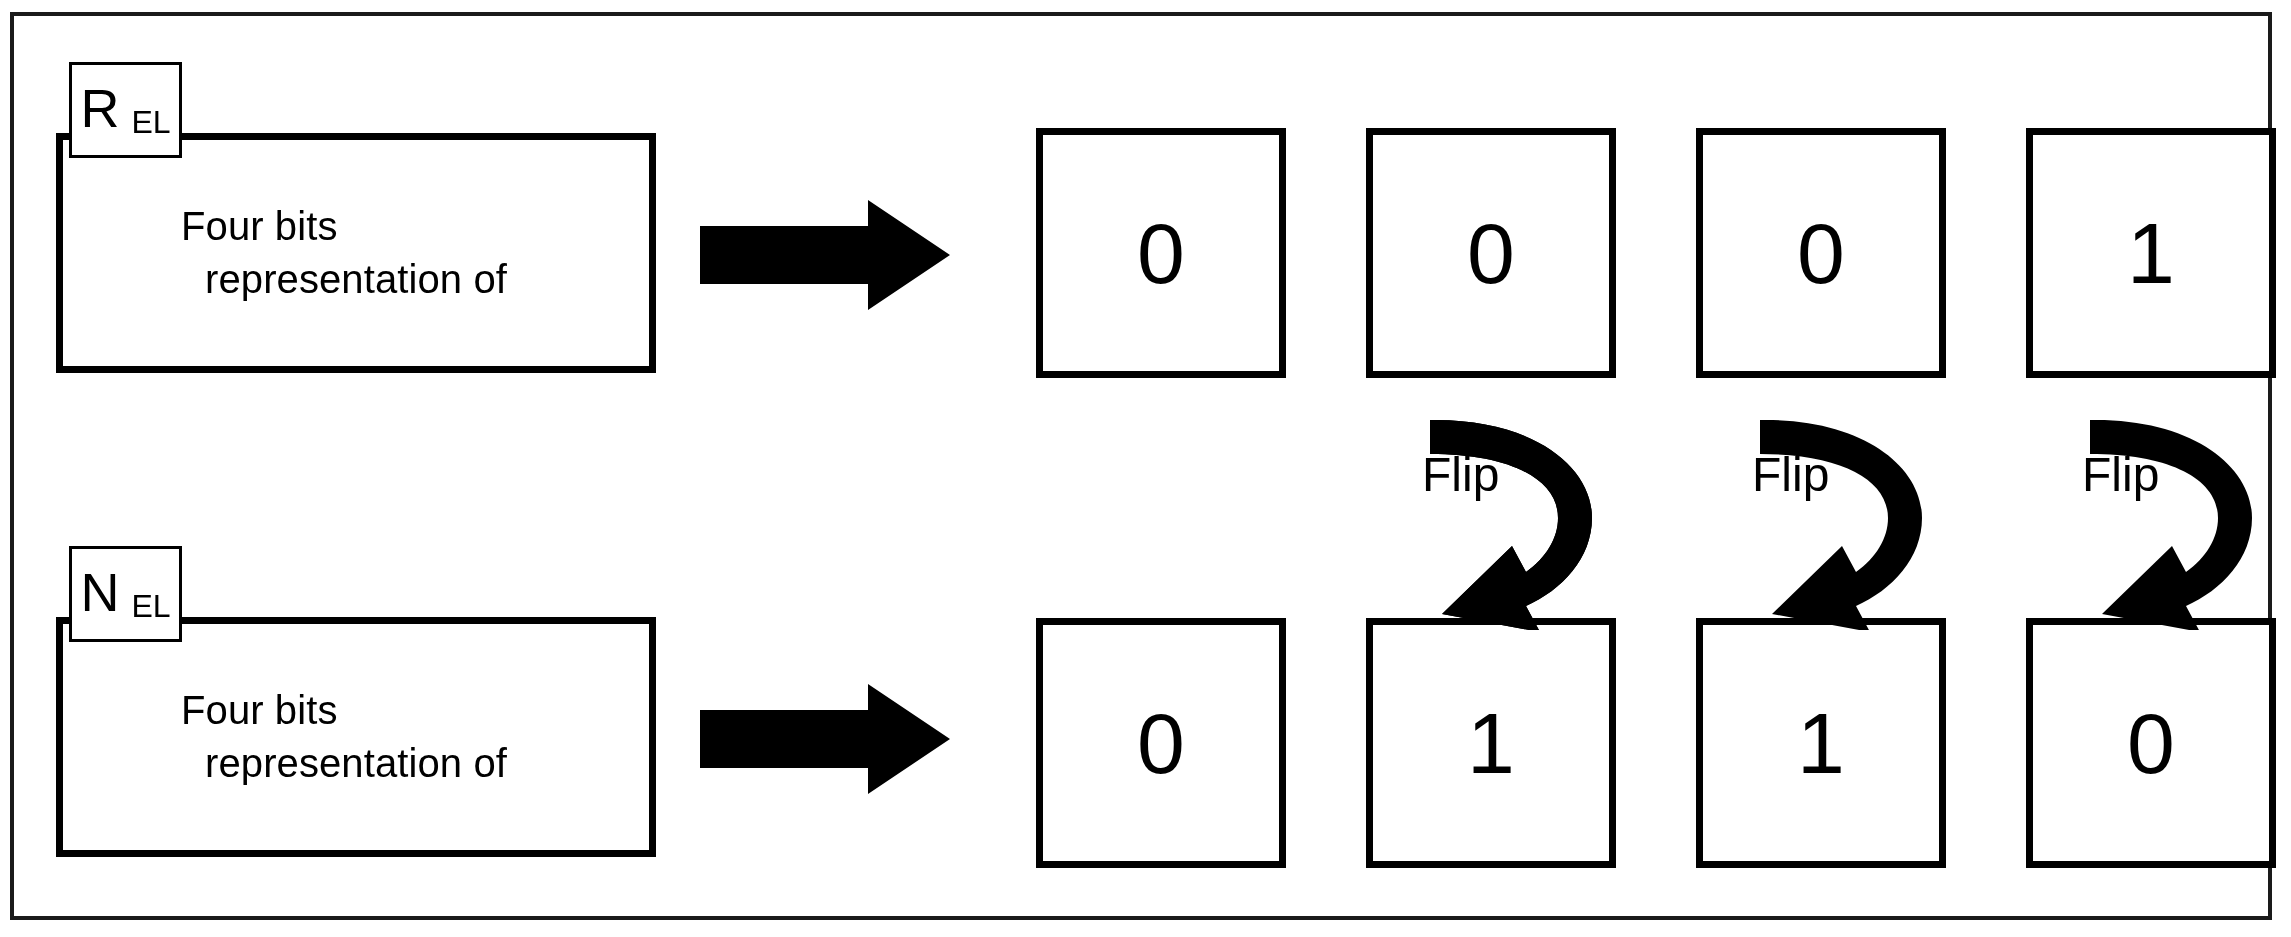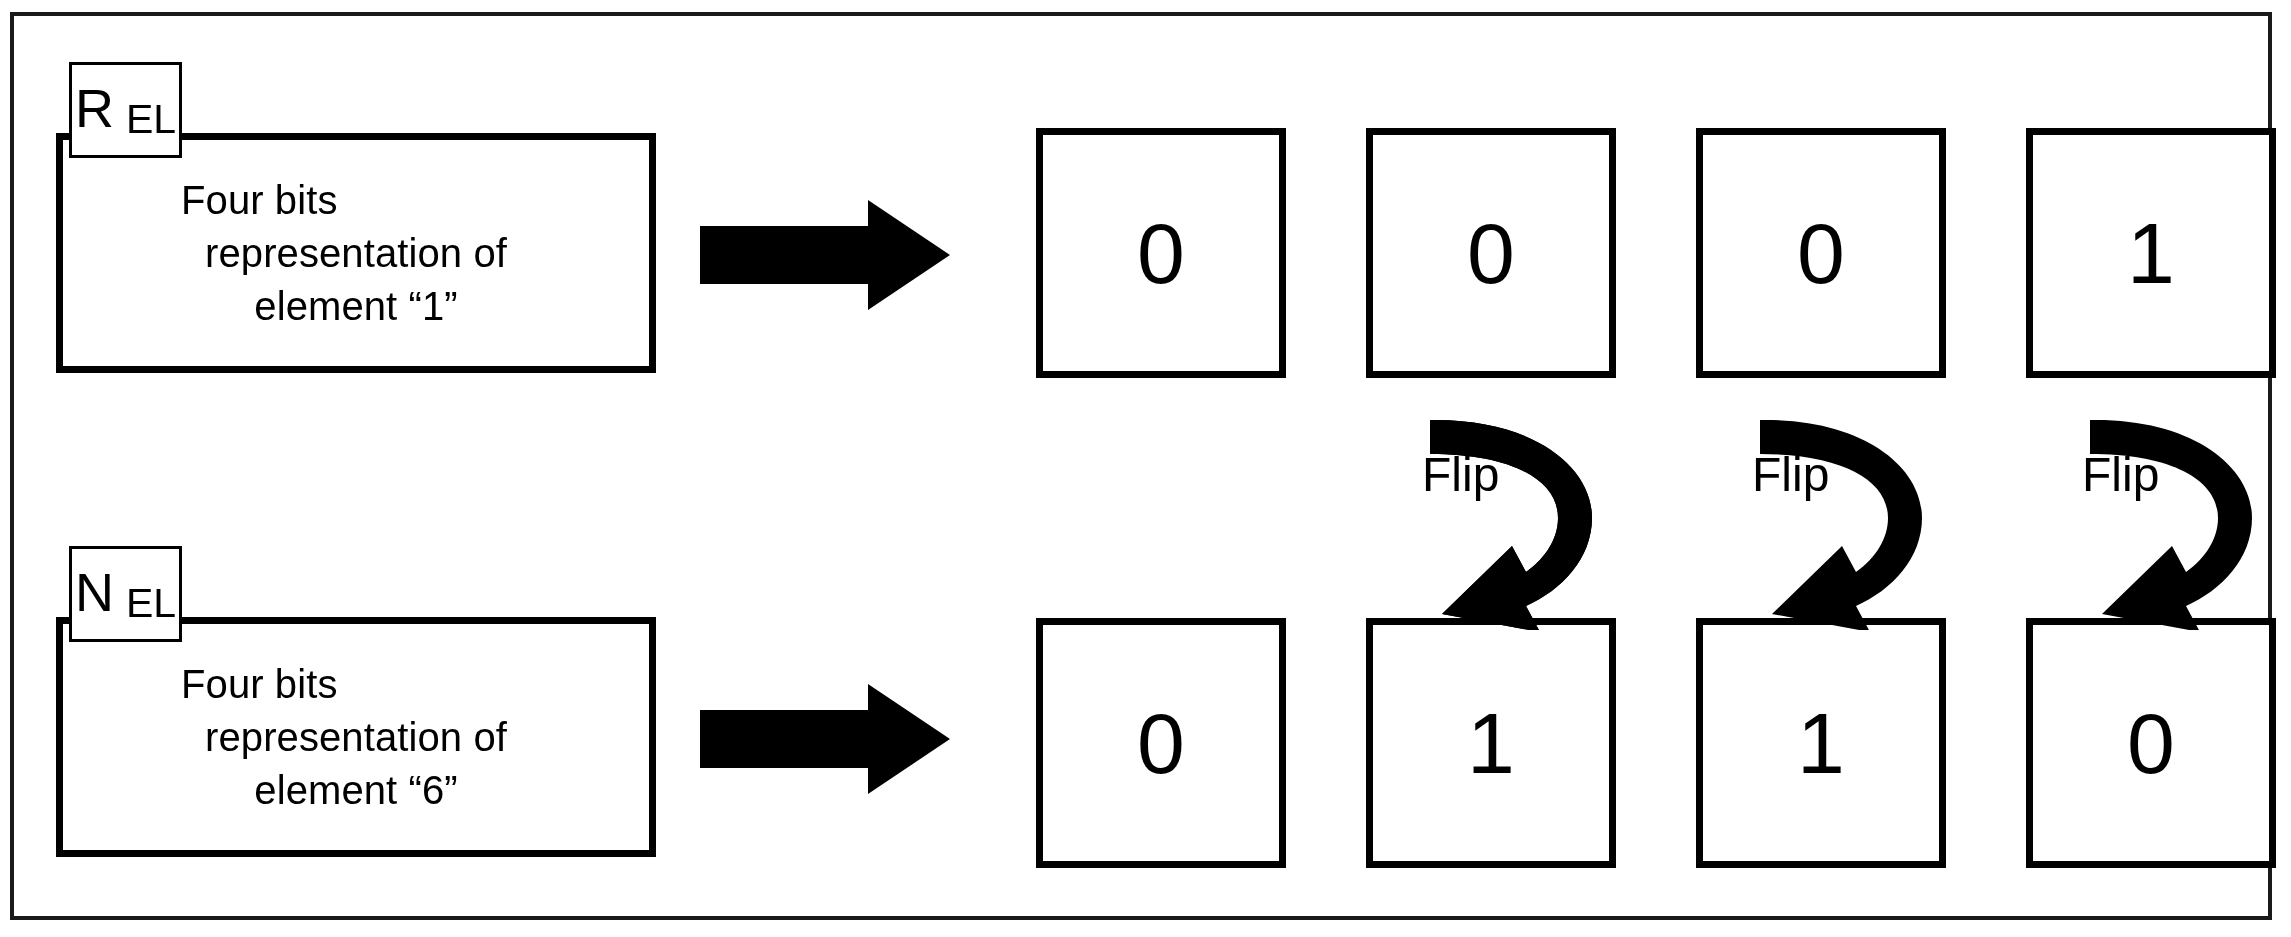--- a/index.html
+++ b/index.html
@@ -69,21 +69,21 @@
     justify-content: center;
   }
   .chip-text {
     font-size: 54px;
     line-height: 54px;
     display: inline-flex;
     align-items: baseline;
     transform: translateY(-2px);
   }
   .chip-sub {
-    font-size: 41px;
+    font-size: 32px;
     line-height: 31px;
     margin-left: 12px;
     transform: translateY(6px);
   }
 
   
   .block-arrow {
     position: absolute;
   }
 
@@ -118,21 +118,20 @@
 </style>
 </head>
 <body>
 
 <div id="figure">
   <div class="outer-frame"></div>
 
   <div class="desc-box" style="left:56px; top:133px; width:600px; height:240px;">
     <div class="desc-line first">Four bits</div>
     <div class="desc-line">representation of</div>
-    <div class="desc-line">element “1”</div>
   </div>
 
   <div class="label-chip" style="left:69px; top:62px;">
     <span class="chip-text">
       <span>R</span>
         <span class="chip-sub">EL</span>
     </span>
   </div>
 
   <div class="block-arrow" style="left:700px; top:200px; width:250px; height:110px;">
@@ -183,21 +182,20 @@
   <div class="flip-arrow" style="left:2040px; top:370px; width:260px; height:260px;">
     <svg width="260" height="260" viewBox="0 0 260 260" xmlns="http://www.w3.org/2000/svg">
       <path d="M 50 0 L 50 50 C 150 48 212 95 212 148 C 212 188 182 220 146 236 L 160 262 L 62 244 L 132 176 L 146 202 C 166 188 178 168 178 148 C 178 110 132 84 50 84 Z" fill="#000000"></path>
     </svg>
   </div>
   <div class="flip-label" style="left:2082px; top:455px;">Flip</div>
 
   <div class="desc-box" style="left:56px; top:617px; width:600px; height:240px;">
     <div class="desc-line first">Four bits</div>
     <div class="desc-line">representation of</div>
-    <div class="desc-line">element “6”</div>
   </div>
 
   <div class="label-chip" style="left:69px; top:546px;">
     <span class="chip-text">
       <span>N</span>
         <span class="chip-sub">EL</span>
     </span>
   </div>
 
   <div class="block-arrow" style="left:700px; top:684px; width:250px; height:110px;">

